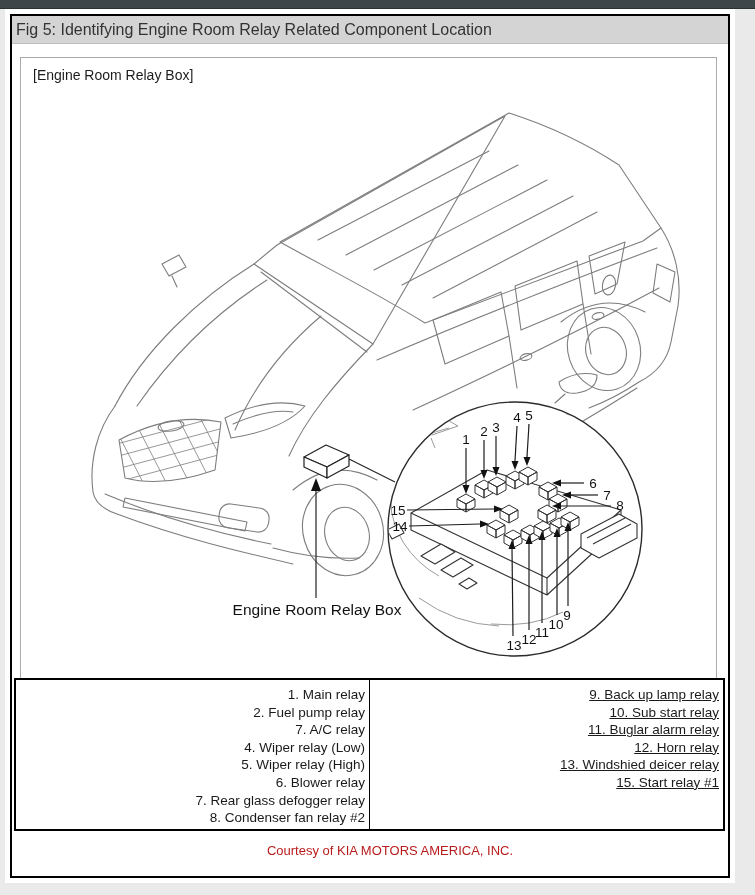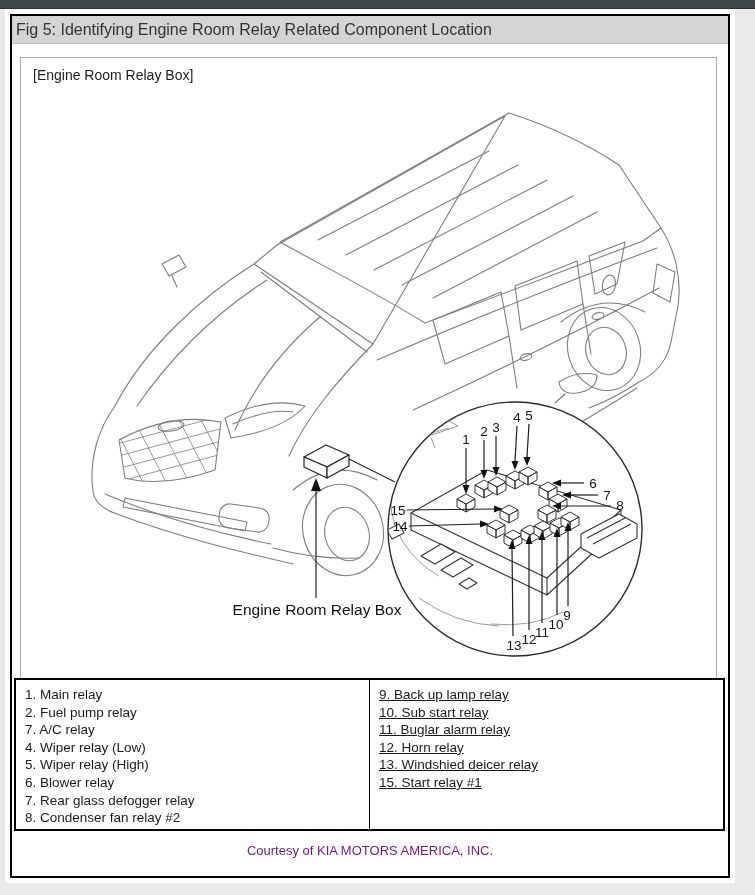--- a/index.html
+++ b/index.html
@@ -26,24 +26,24 @@
   .diagram-svg{position:absolute;left:0;top:0;}
   .diagram-svg text{font-family:"Liberation Sans",sans-serif;fill:#111;}
   .callout-num{font-size:13.5px;}
   .box-label{font-size:15.5px;fill:#151515;}
   .legend{
     position:absolute;left:2px;top:662px;width:707px;height:149px;
     border:2px solid #000;display:flex;font-size:13.5px;color:#1a1a1a;background:#fff;
   }
   .legend-col{flex:1;padding:6px 4px 0 9px;}
   .legend-col + .legend-col{border-left:1px solid #000;text-decoration:underline;}
-  .legend-row{line-height:17.6px;white-space:nowrap;}
+  .legend-row{line-height:17.6px;white-space:nowrap;text-align:right;}
   .courtesy{
     position:absolute;left:0;width:100%;top:827px;text-align:center;
-    font-size:13px;color:#701a75;
+    font-size:13px;color:#b91c1c;padding-left:20px;
   }
 </style>
 </head>
 <body>
 
 <div class="top-strip"></div>
 
 <div class="frame">
   <div class="title-bar">Fig 5: Identifying Engine Room Relay Related Component Location</div>
 

